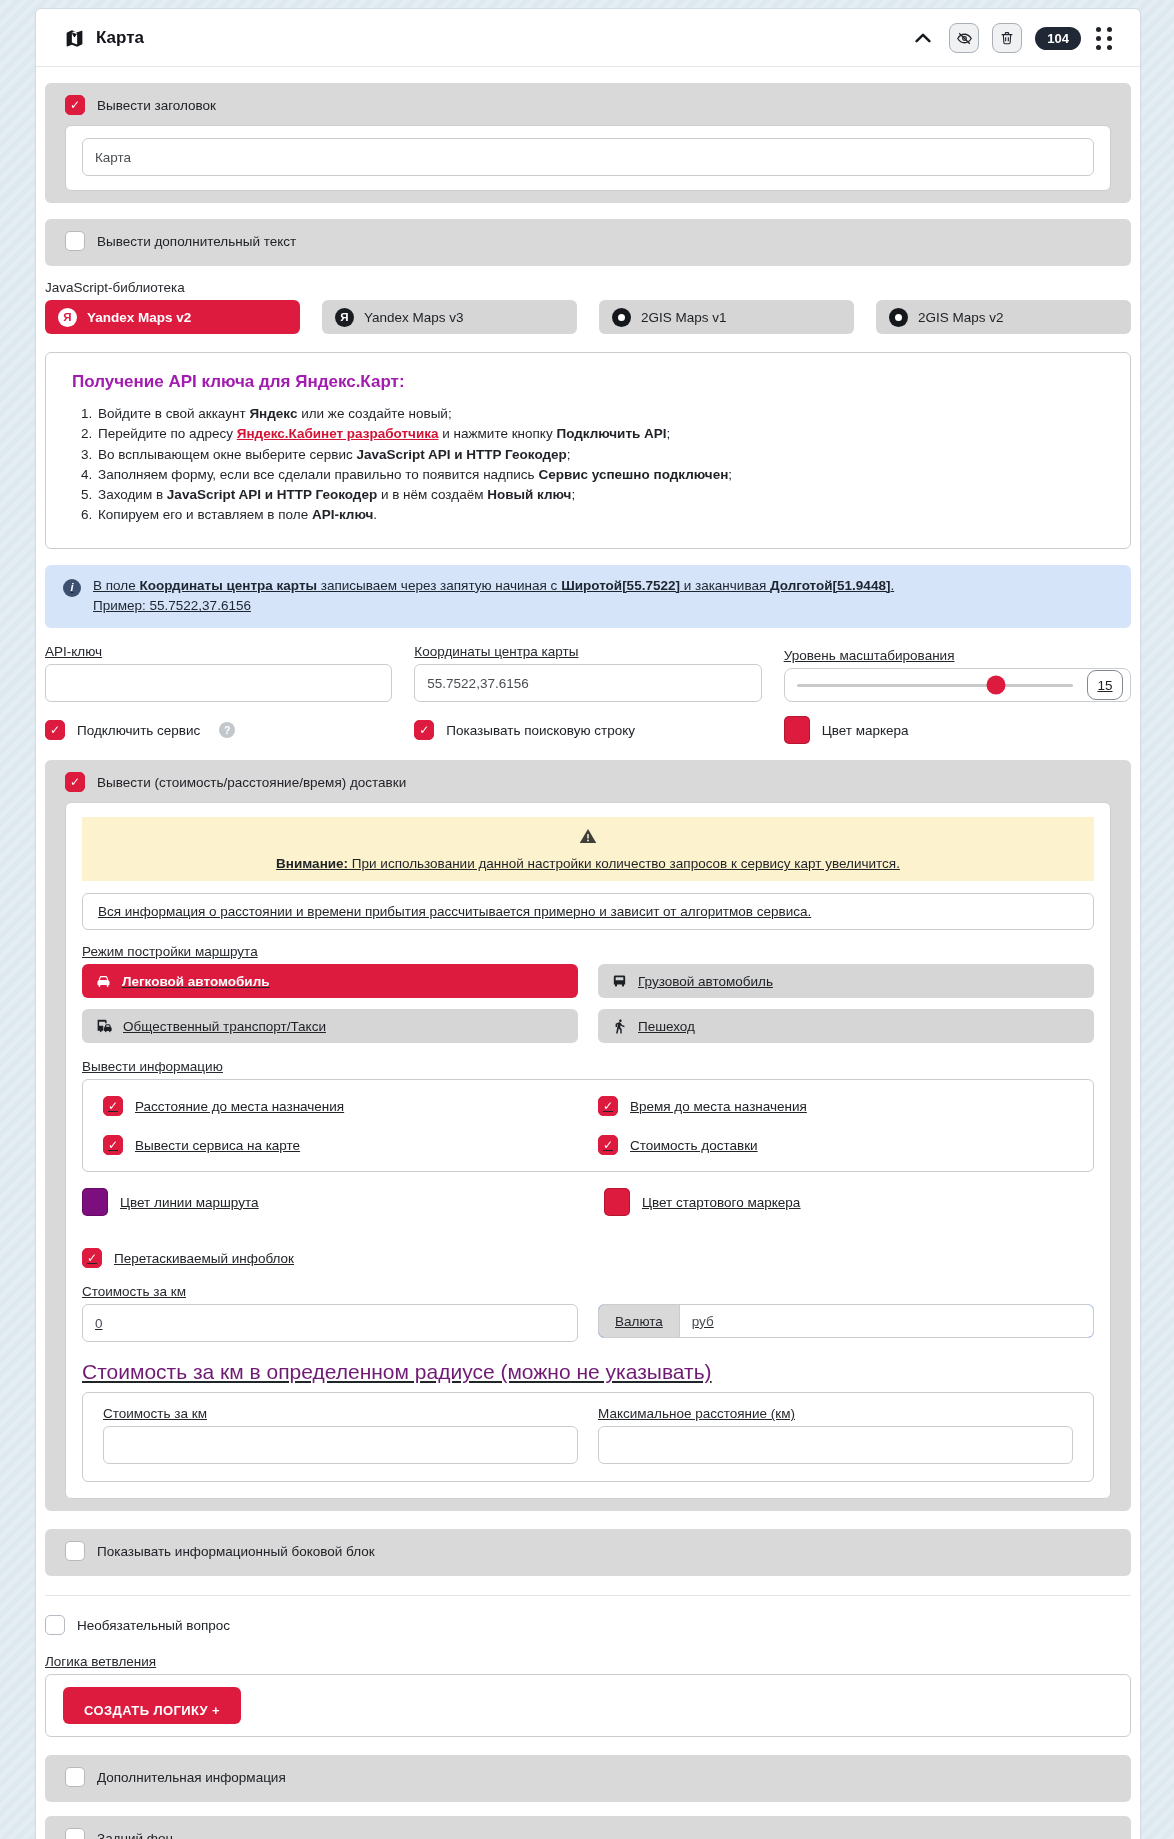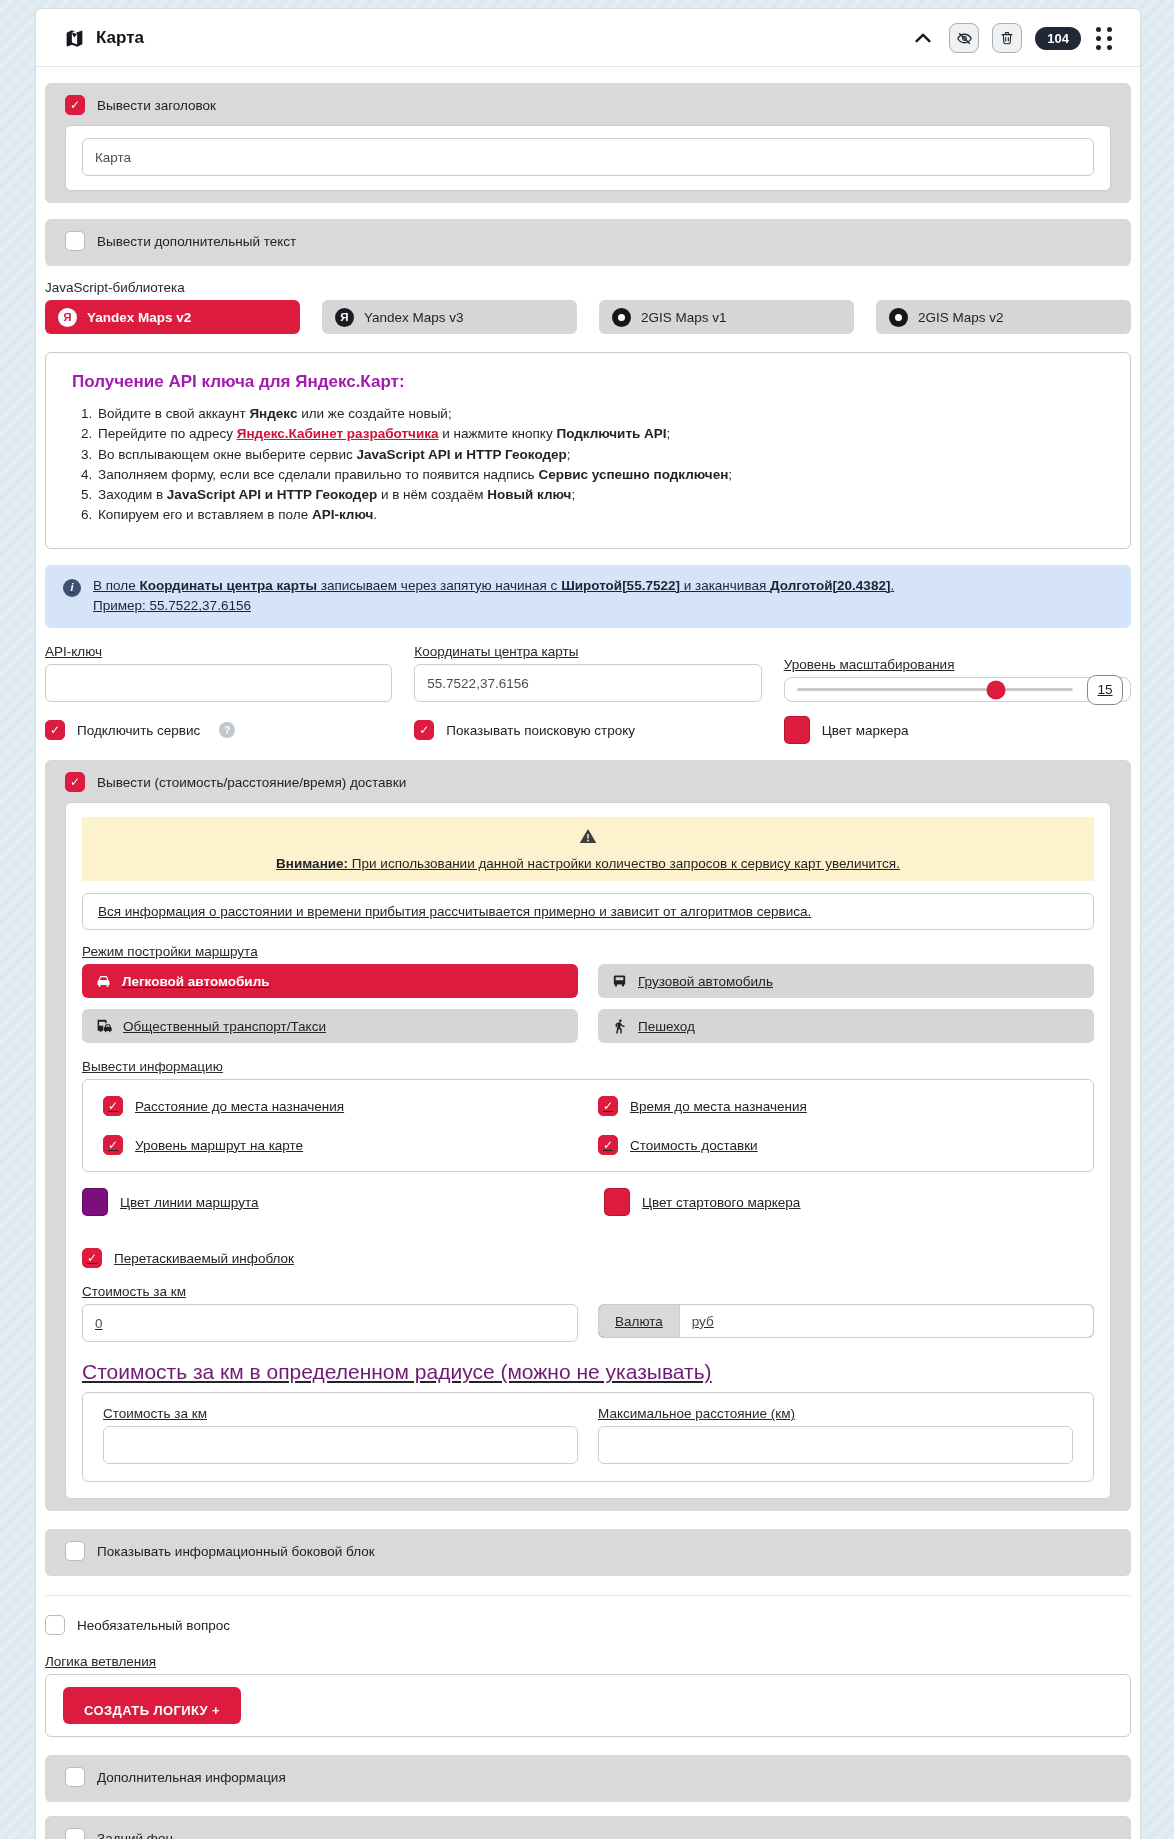--- a/index.html
+++ b/index.html
@@ -57,21 +57,21 @@
   .instructions li { padding-left:2px; }
   a.link { color:#d31334; font-weight:bold; text-decoration:underline; cursor:pointer; }
   .u { text-decoration:underline; }
   
   .info-box { background:#d5e4f8; border-radius:6px; padding:11px 18px; display:flex; gap:12px;
     color:#1d2531; line-height:1.55; }
   .info-ic { width:18px; height:18px; border-radius:50%; background:#3e5070; color:#fff; flex:none; margin-top:3px;
     display:flex; align-items:center; justify-content:center; font-size:11px; font-weight:bold; font-style:italic; }
   
   .fields-row { display:grid; grid-template-columns:1fr 1fr 1fr; gap:22px; align-items:end; }
-  .slider-box { height:25px; border:1px solid #c9cdd1; border-radius:8px; display:flex; align-items:center;
+  .slider-box { height:34px; border:1px solid #c9cdd1; border-radius:8px; display:flex; align-items:center;
     gap:14px; padding:0 7px 0 12px; background:#fff; }
   .track { position:relative; flex:1; height:3px; background:#c9c9c9; border-radius:2px; }
   .thumb { position:absolute; top:50%; left:72%; transform:translate(-50%,-50%); width:19px; height:19px;
     border-radius:50%; background:#dc1b3e; cursor:pointer; }
   .slider-val { min-width:36px; height:30px; border:1.6px solid #84898f; border-radius:9px; background:#fff;
     display:flex; align-items:center; justify-content:center; font-size:13.5px; color:#1c1f24; padding:0 6px; }
   .check-row { display:grid; grid-template-columns:1fr 1fr 1fr; gap:22px; align-items:center; }
   .swatch { width:26px; height:28px; border-radius:5px; border:1px solid rgba(0,0,0,.18); cursor:pointer; flex:none; }
   .swatch-red { background:#dc1b3e; }
   .swatch-purple { background:#7c0e7e; }
@@ -207,21 +207,21 @@
           <li>Во всплывающем окне выберите сервис <b>JavaScript API и HTTP Геокодер</b>;</li>
           <li>Заполняем форму, если все сделали правильно то появится надпись <b>Сервис успешно подключен</b>;</li>
           <li>Заходим в <b>JavaScript API и HTTP Геокодер</b> и в нём создаём <b>Новый ключ</b>;</li>
           <li>Копируем его и вставляем в поле <b>API-ключ</b>.</li>
         </ol>
       </div>
 
       
       <div class="info-box mt16">
         <span class="info-ic">i</span>
-        <div>В поле <b>Координаты центра карты</b> записываем через запятую начиная с <b>Широтой[55.7522]</b> и заканчивая <b>Долготой[20.4382]</b>.<br><span class="u">Пример:</span> 55.7522,37.6156</div>
+        <div>В поле <b>Координаты центра карты</b> записываем через запятую начиная с <b>Широтой[55.7522]</b> и заканчивая <b>Долготой[51.9448]</b>.<br><span class="u">Пример:</span> 55.7522,37.6156</div>
       </div>
 
       
       <div class="fields-row mt16">
         <div>
           <div class="field-label">API-ключ</div>
           <input class="txt" type="text" value="" style="">
         </div>
         <div>
           <div class="field-label">Координаты центра карты</div>
@@ -321,21 +321,21 @@
             <label class="cb">
               <span class="cbx checked">✓</span>
               <span class="cb-label">Расстояние до места назначения</span>
             </label>
             <label class="cb">
               <span class="cbx checked">✓</span>
               <span class="cb-label">Время до места назначения</span>
             </label>
             <label class="cb">
               <span class="cbx checked">✓</span>
-              <span class="cb-label">Уровень маршрут на карте</span>
+              <span class="cb-label">Вывести сервиса на карте</span>
             </label>
             <label class="cb">
               <span class="cbx checked">✓</span>
               <span class="cb-label">Стоимость доставки</span>
             </label>
           </div>
 
           <div class="color-row mt16">
             <div class="swatch-row-item">
               <span class="swatch swatch-purple"></span>

